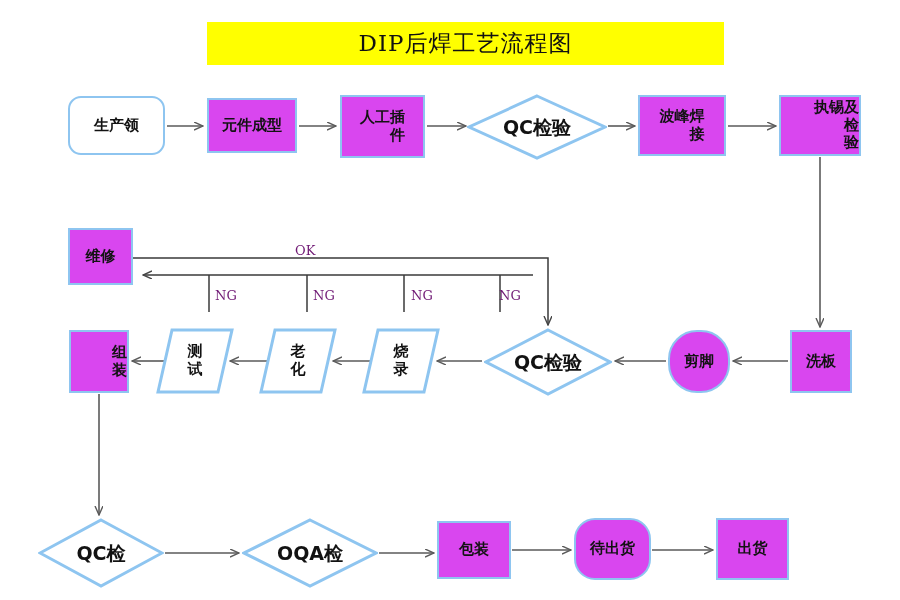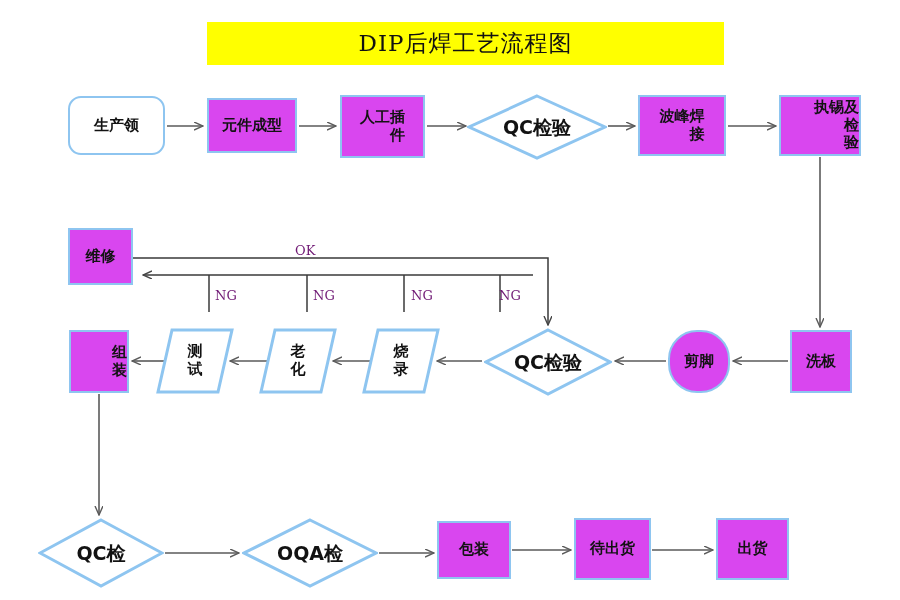--- a/index.html
+++ b/index.html
@@ -228,21 +228,21 @@
       </div>
       <div class="node diamond" style="left: 242px; top: 518px; width: 136px; height: 70px;">
         <svg class="shape" viewBox="0 0 136 70" preserveAspectRatio="none">
           <path d="M 68 2 L 134 35 L 68 68 L 2 35 Z" fill="#ffffff" stroke="#8EC5F0" stroke-width="3" vector-effect="non-scaling-stroke"></path>
         </svg>
         <div class="label">OQA检</div>
       </div>
       <div class="node rect" style="left: 437px; top: 521px; width: 74px; height: 58px;">
         <div class="label">包装</div>
       </div>
-      <div class="node rect" style="left: 574px; top: 518px; width: 77px; height: 62px;">
+      <div class="node rect" style="left: 574px; top: 518px; width: 77px; height: 62px; border-radius: 21px;">
         <div class="label">待出货</div>
       </div>
       <div class="node rect" style="left: 716px; top: 518px; width: 73px; height: 62px;">
         <div class="label">出货</div>
       </div>
     </div>
   <div id="labels-layer">
       <div class="edge-label" style="left: 295px; top: 243px;">OK</div>
       <div class="edge-label" style="left: 215px; top: 288px;">NG</div>
       <div class="edge-label" style="left: 313px; top: 288px;">NG</div>

